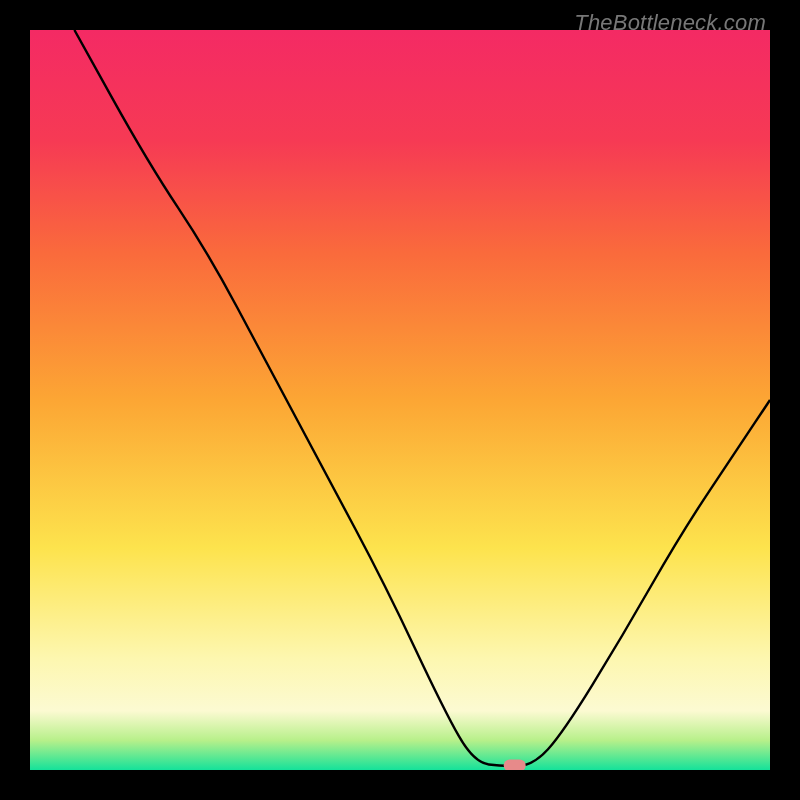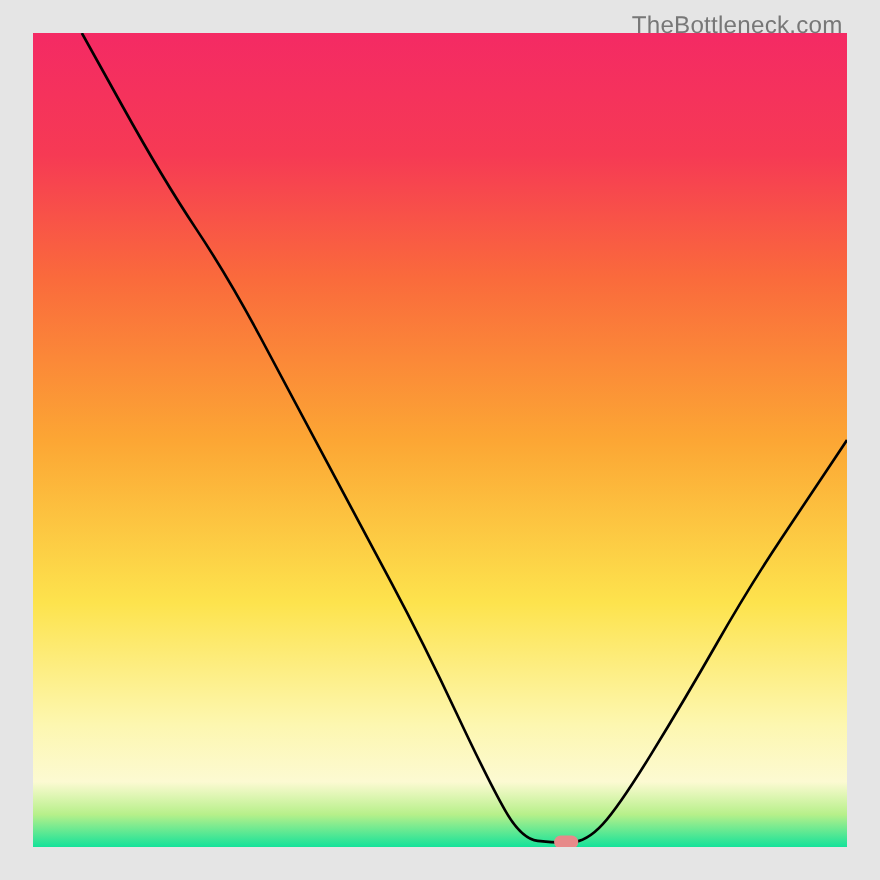--- a/index.html
+++ b/index.html
@@ -7,21 +7,22 @@
     padding: 0;
     width: 800px;
     height: 800px;
     overflow: hidden;
     font-family: Arial, sans-serif;
   }
   .chart-container {
     position: relative;
     width: 800px;
     height: 800px;
-    background: #e5e5e5;
+    background: #000000;
+    font-style: italic;
   }
   .plot-area {
     position: absolute;
     left: 30px;
     top: 30px;
     width: 740px;
     height: 740px;
   }
   .watermark {
     position: absolute;

